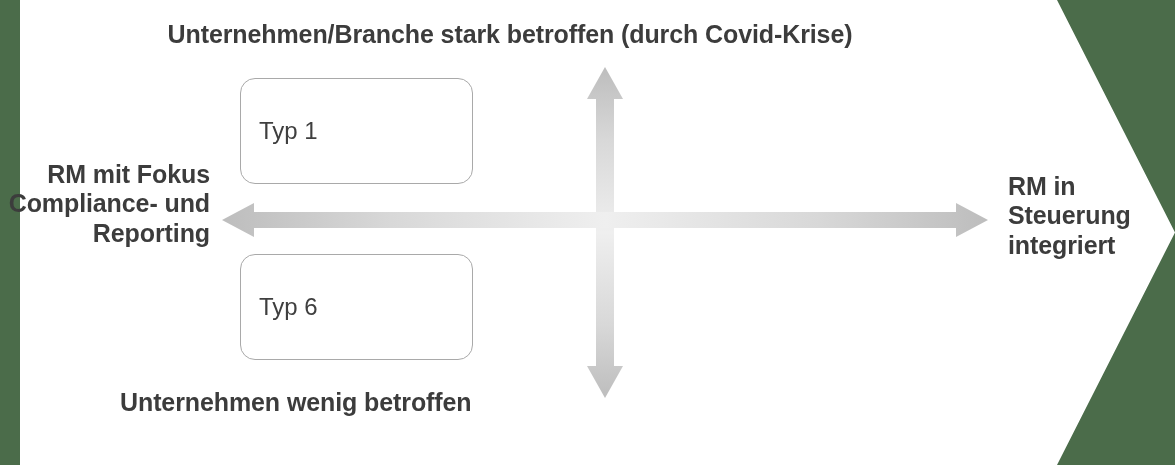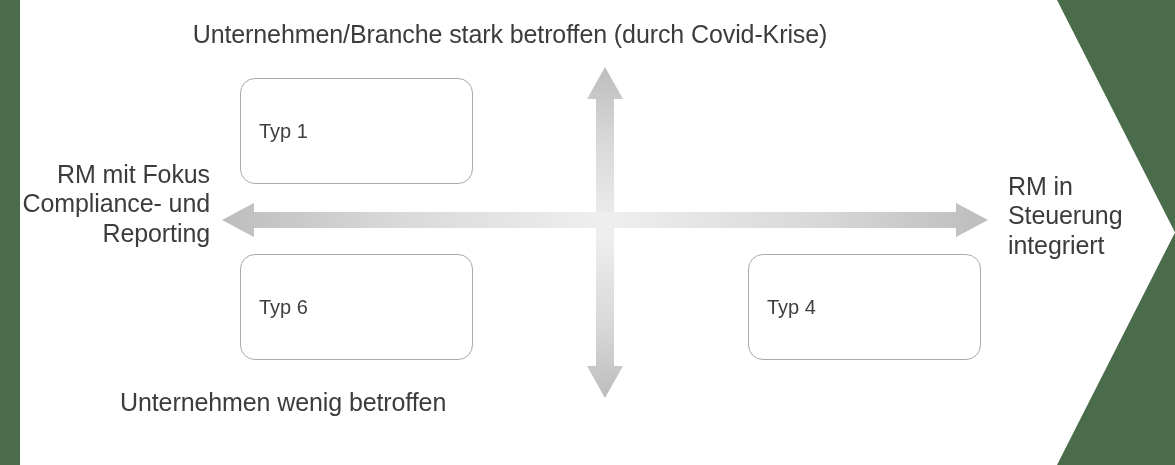--- a/index.html
+++ b/index.html
@@ -33,21 +33,21 @@
     left: 0;
     width: 20px;
     height: 465px;
     background: #4b6c4a;
   }
 
   
   .axis-title {
     position: absolute;
     color: #3c3c3c;
-    font-weight: normal;
+    font-weight: bold;
     font-size: 25px;
     line-height: 1.17;
     letter-spacing: -0.1px;
   }
   .axis-title-top {
     top: 20px;
     left: 0;
     width: 1020px;
     text-align: center;
   }
@@ -79,21 +79,21 @@
     border-radius: 15px;
     background: transparent;
     box-sizing: border-box;
   }
   .quad-box span {
     position: absolute;
     left: 18px;
     top: 50%;
     transform: translateY(-50%);
     color: #3f3f3f;
-    font-size: 20px;
+    font-size: 24px;
     font-weight: normal;
     white-space: nowrap;
   }
   .box-tl { left: 240px; top: 78px; }
   .box-tr { left: 748px; top: 78px; }
   .box-bl { left: 240px; top: 254px; }
   .box-br { left: 748px; top: 254px; }
 
   
   .arrow-svg {
@@ -140,17 +140,14 @@
   <div class="axis-title axis-title-bottom">Unternehmen wenig betroffen</div>
   <div class="axis-title axis-title-right">RM in Steuerung integriert</div>
   <div class="axis-title axis-title-left">RM mit Fokus Compliance- und Reporting</div>
 
   <div class="quad-box box-tl">
     <span>Typ 1</span>
   </div>
   <div class="quad-box box-bl">
     <span>Typ 6</span>
   </div>
-  <div class="quad-box box-br">
-    <span>Typ 4</span>
-  </div>
 
 </div>
 
 </body></html>

